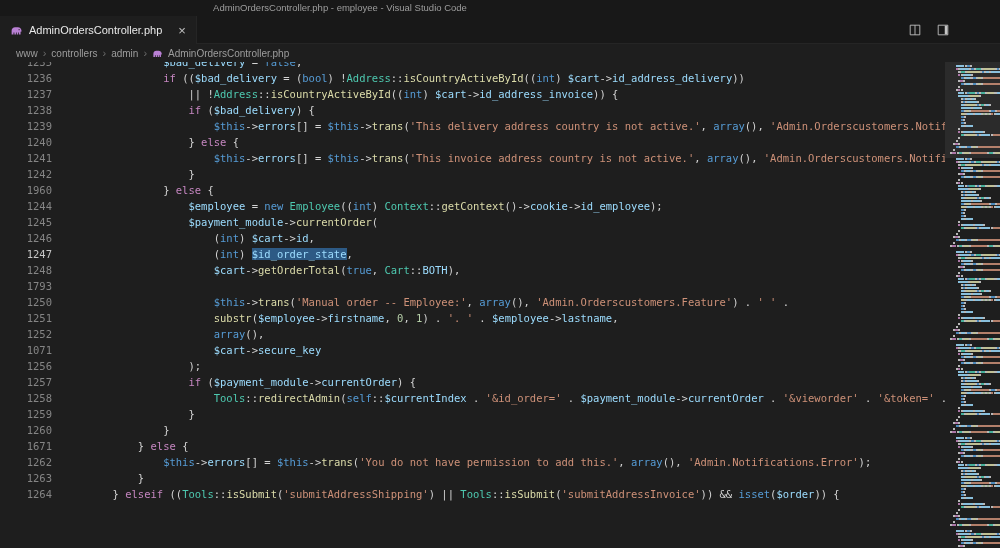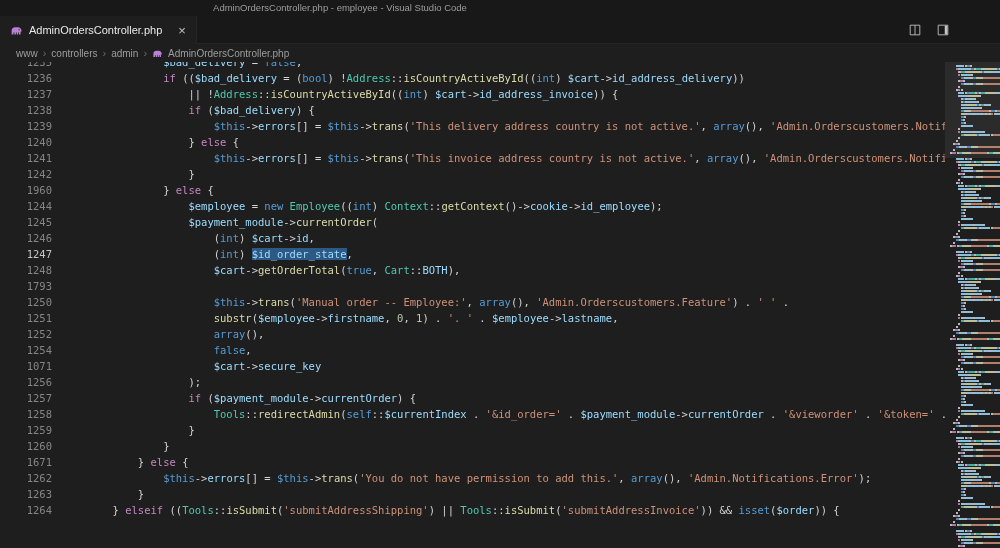--- a/index.html
+++ b/index.html
@@ -105,21 +105,20 @@
           <div class="code-row"><span class="ln">1960</span><span class="code-text"><span style="color: rgb(212, 212, 212);">                } </span><span style="color: rgb(197, 134, 192);">else</span><span style="color: rgb(212, 212, 212);"> {</span></span></div>
           <div class="code-row"><span class="ln">1244</span><span class="code-text"><span style="color: rgb(212, 212, 212);">                    </span><span style="color: rgb(156, 220, 254);">$employee</span><span style="color: rgb(212, 212, 212);"> = </span><span style="color: rgb(86, 156, 214);">new</span><span style="color: rgb(212, 212, 212);"> </span><span style="color: rgb(78, 201, 176);">Employee</span><span style="color: rgb(212, 212, 212);">((</span><span style="color: rgb(86, 156, 214);">int</span><span style="color: rgb(212, 212, 212);">) </span><span style="color: rgb(78, 201, 176);">Context</span><span style="color: rgb(212, 212, 212);">::</span><span style="color: rgb(220, 220, 170);">getContext</span><span style="color: rgb(212, 212, 212);">()-&gt;</span><span style="color: rgb(156, 220, 254);">cookie</span><span style="color: rgb(212, 212, 212);">-&gt;</span><span style="color: rgb(156, 220, 254);">id_employee</span><span style="color: rgb(212, 212, 212);">);</span></span></div>
           <div class="code-row"><span class="ln">1245</span><span class="code-text"><span style="color: rgb(212, 212, 212);">                    </span><span style="color: rgb(156, 220, 254);">$payment_module</span><span style="color: rgb(212, 212, 212);">-&gt;</span><span style="color: rgb(220, 220, 170);">currentOrder</span><span style="color: rgb(212, 212, 212);">(</span></span></div>
           <div class="code-row"><span class="ln">1246</span><span class="code-text"><span style="color: rgb(212, 212, 212);">                        (</span><span style="color: rgb(86, 156, 214);">int</span><span style="color: rgb(212, 212, 212);">) </span><span style="color: rgb(156, 220, 254);">$cart</span><span style="color: rgb(212, 212, 212);">-&gt;</span><span style="color: rgb(156, 220, 254);">id</span><span style="color: rgb(212, 212, 212);">,</span></span></div>
           <div class="code-row"><span class="ln active">1247</span><span class="code-text"><span style="color: rgb(212, 212, 212);">                        (</span><span style="color: rgb(86, 156, 214);">int</span><span style="color: rgb(212, 212, 212);">) </span><span style="color: rgb(156, 220, 254); background: rgb(45, 90, 133);">$id_order_state</span><span style="color: rgb(212, 212, 212);">,</span></span></div>
           <div class="code-row"><span class="ln">1248</span><span class="code-text"><span style="color: rgb(212, 212, 212);">                        </span><span style="color: rgb(156, 220, 254);">$cart</span><span style="color: rgb(212, 212, 212);">-&gt;</span><span style="color: rgb(220, 220, 170);">getOrderTotal</span><span style="color: rgb(212, 212, 212);">(</span><span style="color: rgb(86, 156, 214);">true</span><span style="color: rgb(212, 212, 212);">, </span><span style="color: rgb(78, 201, 176);">Cart</span><span style="color: rgb(212, 212, 212);">::</span><span style="color: rgb(156, 220, 254);">BOTH</span><span style="color: rgb(212, 212, 212);">),</span></span></div>
           <div class="code-row"><span class="ln">1793</span></div>
           <div class="code-row"><span class="ln">1250</span><span class="code-text"><span style="color: rgb(212, 212, 212);">                        </span><span style="color: rgb(86, 156, 214);">$this</span><span style="color: rgb(212, 212, 212);">-&gt;</span><span style="color: rgb(220, 220, 170);">trans</span><span style="color: rgb(212, 212, 212);">(</span><span style="color: rgb(206, 145, 120);">'Manual order -- Employee:'</span><span style="color: rgb(212, 212, 212);">, </span><span style="color: rgb(86, 156, 214);">array</span><span style="color: rgb(212, 212, 212);">(), </span><span style="color: rgb(206, 145, 120);">'Admin.Orderscustomers.Feature'</span><span style="color: rgb(212, 212, 212);">) . </span><span style="color: rgb(206, 145, 120);">' '</span><span style="color: rgb(212, 212, 212);"> .</span></span></div>
           <div class="code-row"><span class="ln">1251</span><span class="code-text"><span style="color: rgb(212, 212, 212);">                        </span><span style="color: rgb(220, 220, 170);">substr</span><span style="color: rgb(212, 212, 212);">(</span><span style="color: rgb(156, 220, 254);">$employee</span><span style="color: rgb(212, 212, 212);">-&gt;</span><span style="color: rgb(156, 220, 254);">firstname</span><span style="color: rgb(212, 212, 212);">, </span><span style="color: rgb(181, 206, 168);">0</span><span style="color: rgb(212, 212, 212);">, </span><span style="color: rgb(181, 206, 168);">1</span><span style="color: rgb(212, 212, 212);">) . </span><span style="color: rgb(206, 145, 120);">'. '</span><span style="color: rgb(212, 212, 212);"> . </span><span style="color: rgb(156, 220, 254);">$employee</span><span style="color: rgb(212, 212, 212);">-&gt;</span><span style="color: rgb(156, 220, 254);">lastname</span><span style="color: rgb(212, 212, 212);">,</span></span></div>
           <div class="code-row"><span class="ln">1252</span><span class="code-text"><span style="color: rgb(212, 212, 212);">                        </span><span style="color: rgb(86, 156, 214);">array</span><span style="color: rgb(212, 212, 212);">(),</span></span></div>
-          <div class="code-row"><span class="ln">1254</span><span class="code-text"><span style="color: rgb(212, 212, 212);">                        </span><span style="color: rgb(86, 156, 214);">false</span><span style="color: rgb(212, 212, 212);">,</span></span></div>
           <div class="code-row"><span class="ln">1071</span><span class="code-text"><span style="color: rgb(212, 212, 212);">                        </span><span style="color: rgb(156, 220, 254);">$cart</span><span style="color: rgb(212, 212, 212);">-&gt;</span><span style="color: rgb(156, 220, 254);">secure_key</span></span></div>
           <div class="code-row"><span class="ln">1256</span><span class="code-text"><span style="color: rgb(212, 212, 212);">                    );</span></span></div>
           <div class="code-row"><span class="ln">1257</span><span class="code-text"><span style="color: rgb(212, 212, 212);">                    </span><span style="color: rgb(197, 134, 192);">if</span><span style="color: rgb(212, 212, 212);"> (</span><span style="color: rgb(156, 220, 254);">$payment_module</span><span style="color: rgb(212, 212, 212);">-&gt;</span><span style="color: rgb(156, 220, 254);">currentOrder</span><span style="color: rgb(212, 212, 212);">) {</span></span></div>
           <div class="code-row"><span class="ln">1258</span><span class="code-text"><span style="color: rgb(212, 212, 212);">                        </span><span style="color: rgb(78, 201, 176);">Tools</span><span style="color: rgb(212, 212, 212);">::</span><span style="color: rgb(220, 220, 170);">redirectAdmin</span><span style="color: rgb(212, 212, 212);">(</span><span style="color: rgb(86, 156, 214);">self</span><span style="color: rgb(212, 212, 212);">::</span><span style="color: rgb(156, 220, 254);">$currentIndex</span><span style="color: rgb(212, 212, 212);"> . </span><span style="color: rgb(206, 145, 120);">'&amp;id_order='</span><span style="color: rgb(212, 212, 212);"> . </span><span style="color: rgb(156, 220, 254);">$payment_module</span><span style="color: rgb(212, 212, 212);">-&gt;</span><span style="color: rgb(156, 220, 254);">currentOrder</span><span style="color: rgb(212, 212, 212);"> . </span><span style="color: rgb(206, 145, 120);">'&amp;vieworder'</span><span style="color: rgb(212, 212, 212);"> . </span><span style="color: rgb(206, 145, 120);">'&amp;token='</span><span style="color: rgb(212, 212, 212);"> . </span></span></div>
           <div class="code-row"><span class="ln">1259</span><span class="code-text"><span style="color: rgb(212, 212, 212);">                    }</span></span></div>
           <div class="code-row"><span class="ln">1260</span><span class="code-text"><span style="color: rgb(212, 212, 212);">                }</span></span></div>
           <div class="code-row"><span class="ln">1671</span><span class="code-text"><span style="color: rgb(212, 212, 212);">            } </span><span style="color: rgb(197, 134, 192);">else</span><span style="color: rgb(212, 212, 212);"> {</span></span></div>
           <div class="code-row"><span class="ln">1262</span><span class="code-text"><span style="color: rgb(212, 212, 212);">                </span><span style="color: rgb(86, 156, 214);">$this</span><span style="color: rgb(212, 212, 212);">-&gt;</span><span style="color: rgb(156, 220, 254);">errors</span><span style="color: rgb(212, 212, 212);">[] = </span><span style="color: rgb(86, 156, 214);">$this</span><span style="color: rgb(212, 212, 212);">-&gt;</span><span style="color: rgb(220, 220, 170);">trans</span><span style="color: rgb(212, 212, 212);">(</span><span style="color: rgb(206, 145, 120);">'You do not have permission to add this.'</span><span style="color: rgb(212, 212, 212);">, </span><span style="color: rgb(86, 156, 214);">array</span><span style="color: rgb(212, 212, 212);">(), </span><span style="color: rgb(206, 145, 120);">'Admin.Notifications.Error'</span><span style="color: rgb(212, 212, 212);">);</span></span></div>
           <div class="code-row"><span class="ln">1263</span><span class="code-text"><span style="color: rgb(212, 212, 212);">            }</span></span></div>
           <div class="code-row"><span class="ln">1264</span><span class="code-text"><span style="color: rgb(212, 212, 212);">        } </span><span style="color: rgb(197, 134, 192);">elseif</span><span style="color: rgb(212, 212, 212);"> ((</span><span style="color: rgb(78, 201, 176);">Tools</span><span style="color: rgb(212, 212, 212);">::</span><span style="color: rgb(220, 220, 170);">isSubmit</span><span style="color: rgb(212, 212, 212);">(</span><span style="color: rgb(206, 145, 120);">'submitAddressShipping'</span><span style="color: rgb(212, 212, 212);">) || </span><span style="color: rgb(78, 201, 176);">Tools</span><span style="color: rgb(212, 212, 212);">::</span><span style="color: rgb(220, 220, 170);">isSubmit</span><span style="color: rgb(212, 212, 212);">(</span><span style="color: rgb(206, 145, 120);">'submitAddressInvoice'</span><span style="color: rgb(212, 212, 212);">)) &amp;&amp; </span><span style="color: rgb(86, 156, 214);">isset</span><span style="color: rgb(212, 212, 212);">(</span><span style="color: rgb(156, 220, 254);">$order</span><span style="color: rgb(212, 212, 212);">)) {</span></span></div>

